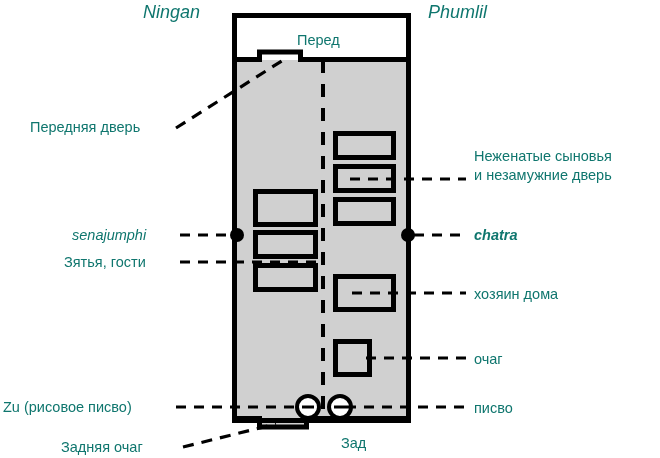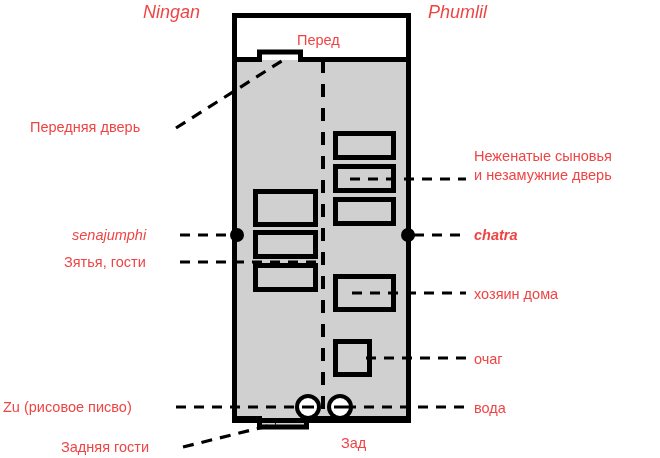--- a/index.html
+++ b/index.html
@@ -17,21 +17,21 @@
   }
   #stage svg {
     position: absolute;
     left: 0;
     top: 0;
   }
   .lbl {
     position: absolute;
     font-family: "Liberation Sans", sans-serif;
     font-size: 14.5px;
-    color: #ef4444;
+    color: #0f766e;
     white-space: nowrap;
     line-height: 1.28;
   }
   .lbl.ital { font-style: italic; }
   .lbl.head {
     font-size: 18px;
     font-style: italic;
     font-weight: 400;
   }
   .two-line { line-height: 1.3; }
@@ -127,28 +127,28 @@
   <div class="lbl" style="left:30px; top:118px;text-align:center;">Передняя дверь</div>
 
   <div class="lbl ital" style="left:72px; top:226px;">senajumphi</div>
 
   <div class="lbl" style="left:64px; top:253px;">Зятья, гости</div>
 
   <div class="lbl" style="left:3px; top:398px;">
     <span class="ital">Zu</span><span> (рисовое писво)</span>
   </div>
 
-  <div class="lbl" style="left:61px; top:438px;">Задняя гости</div>
+  <div class="lbl" style="left:61px; top:438px;">Задняя очаг</div>
 
   <div class="lbl two-line" style="left:474px; top:147px;">
     <div>Неженатые сыновья</div>
     <div>и незамужние дверь</div>
   </div>
 
   <div class="lbl ital" style="left:474px; top:226px; font-weight:600;text-align:center;">chatra</div>
 
   <div class="lbl" style="left:474px; top:285px;">хозяин дома</div>
 
   <div class="lbl" style="left:474px; top:350px;">очаг</div>
 
-  <div class="lbl" style="left:474px; top:399px;">вода</div>
+  <div class="lbl" style="left:474px; top:399px;">писво</div>
 
 </div>
 
 </body></html>

